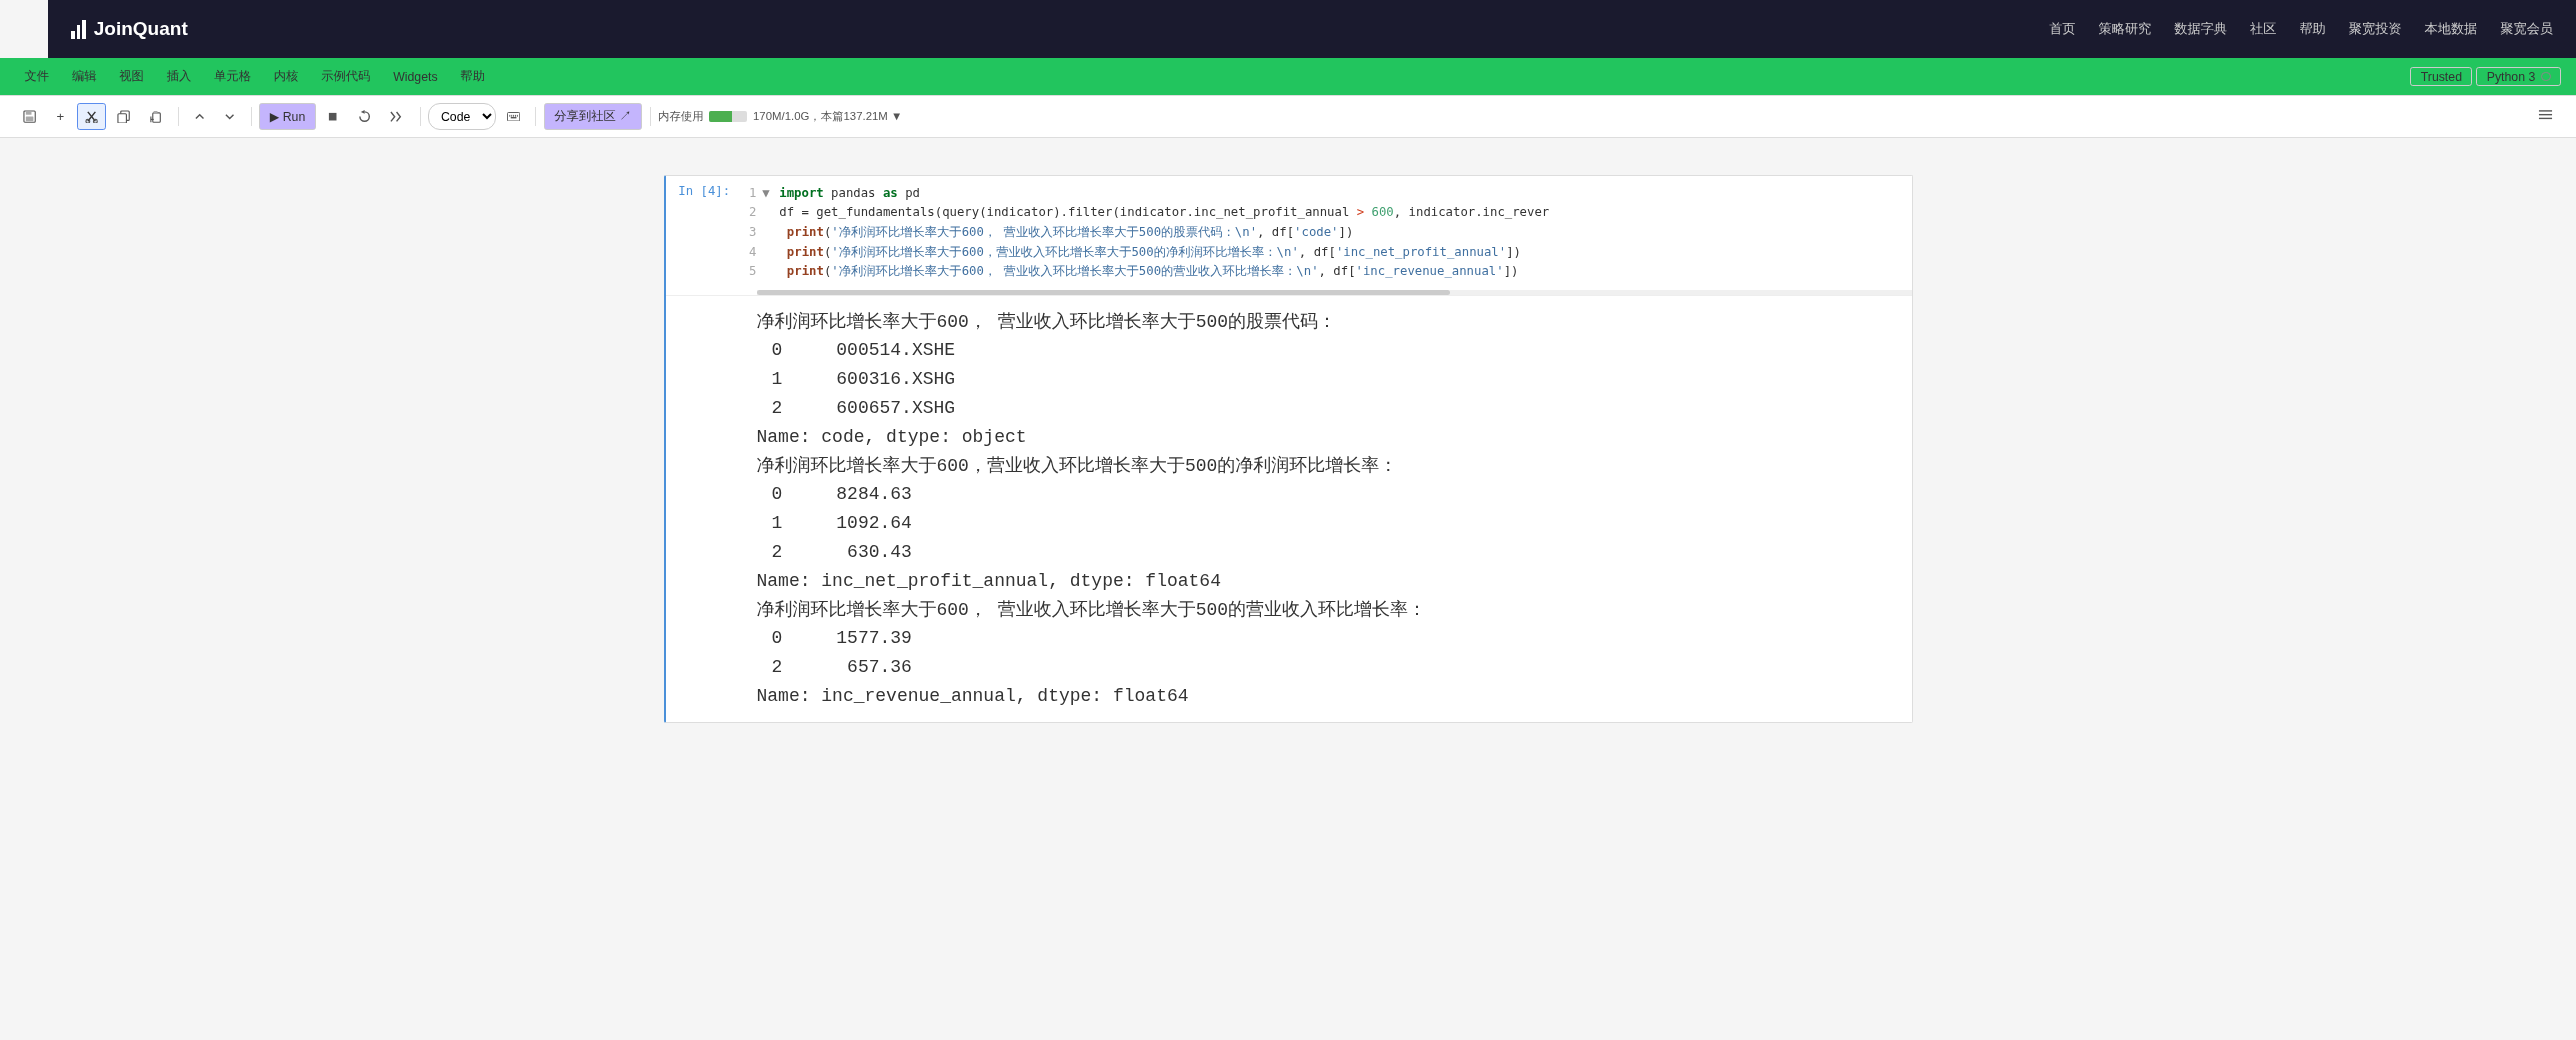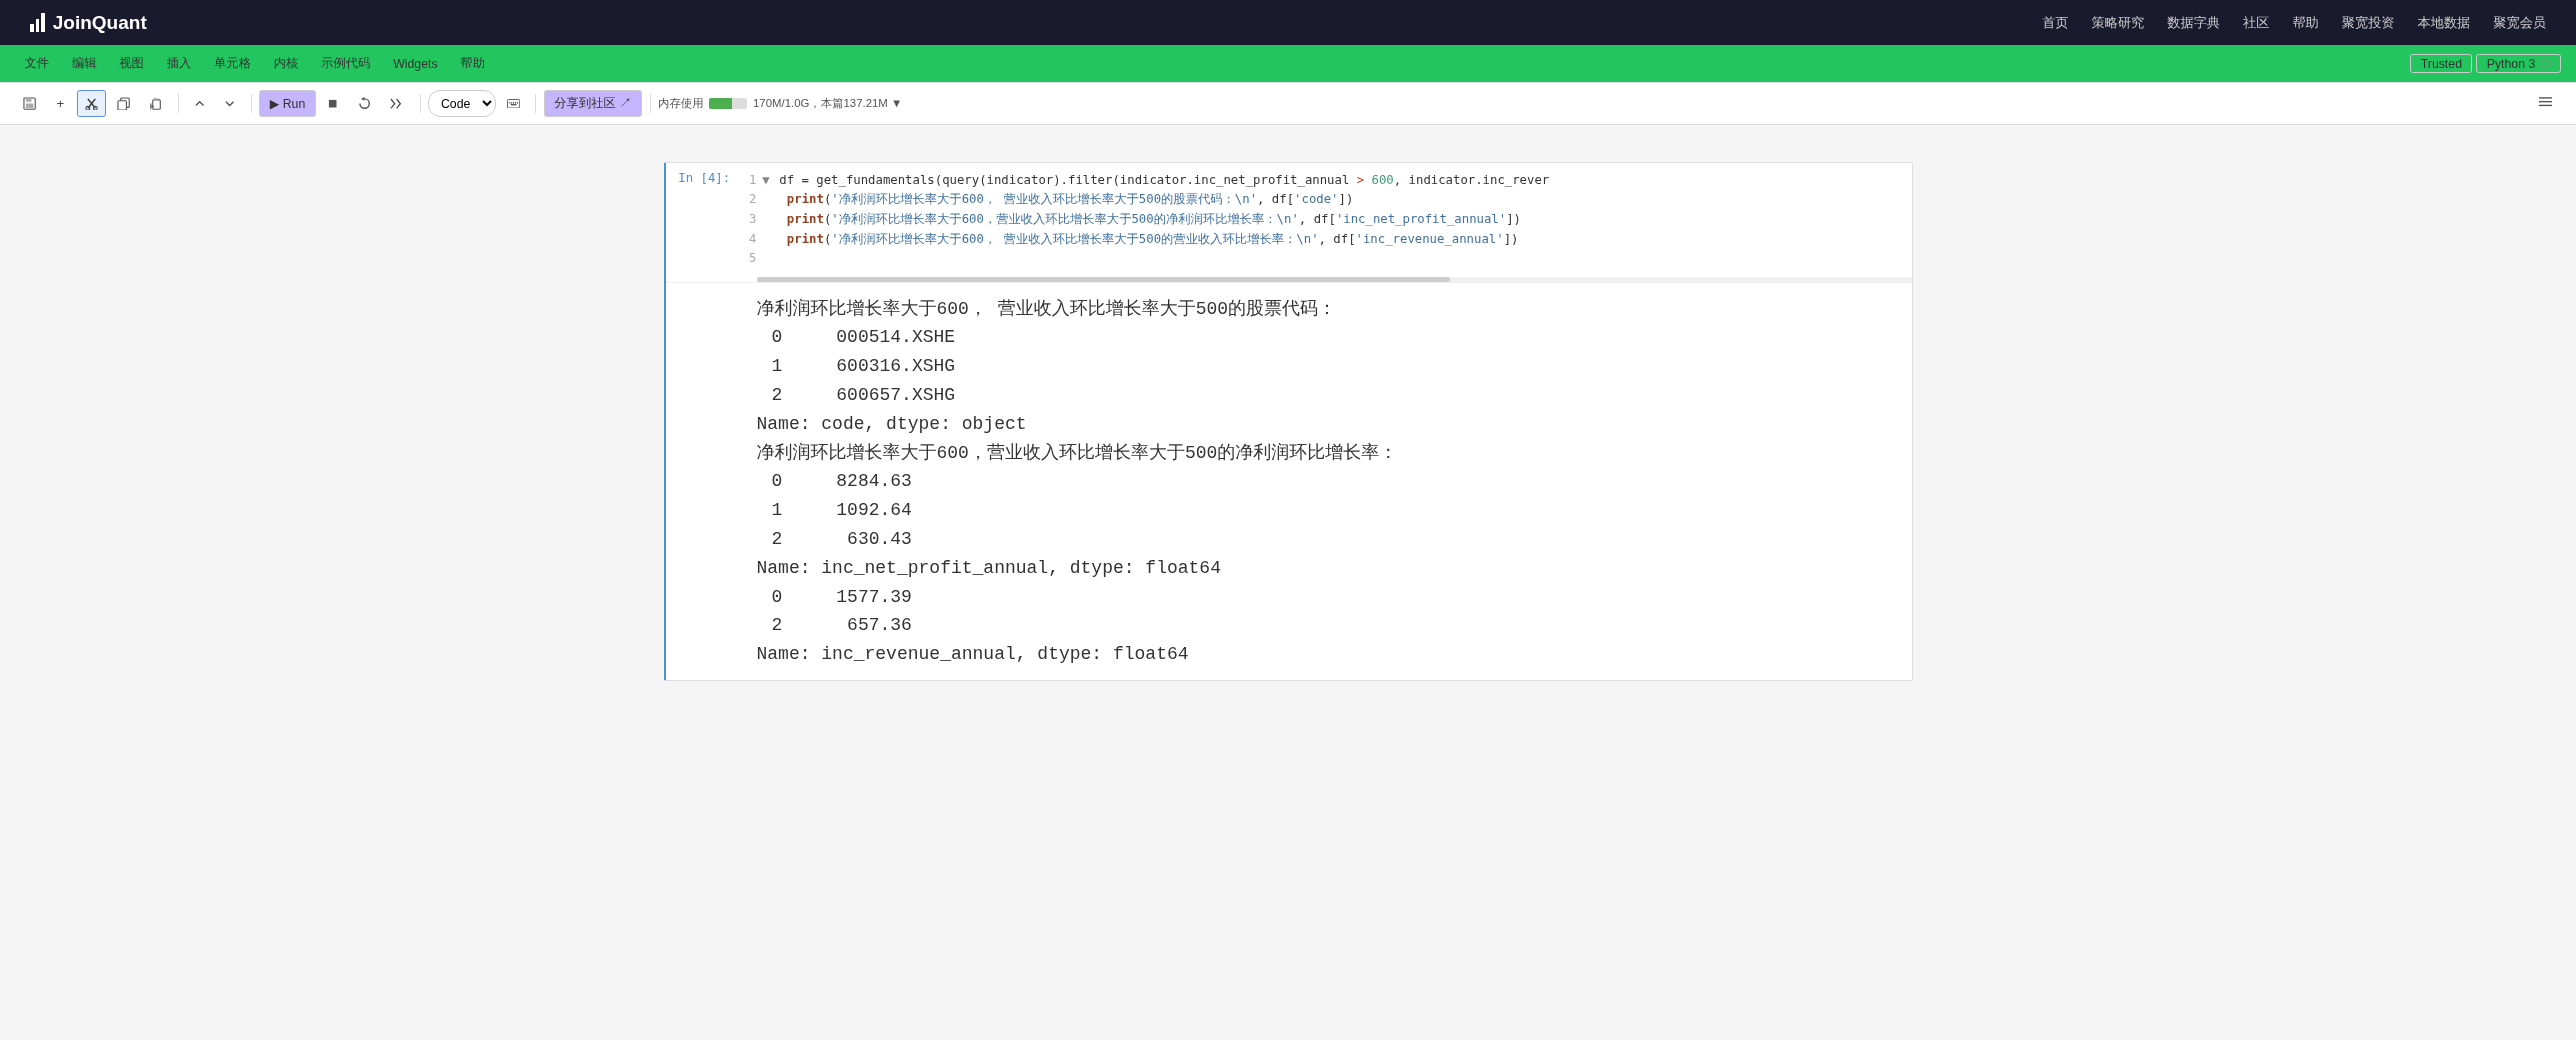--- a/index.html
+++ b/index.html
@@ -4,22 +4,23 @@
   <style>
     * { box-sizing: border-box; margin: 0; padding: 0; }
     body { font-family: -apple-system, BlinkMacSystemFont, 'Segoe UI', sans-serif; background: #f5f5f5; }
 
     
     .top-nav {
       background: #1a1a2e;
       color: white;
       display: flex;
       align-items: center;
-      padding: 0 30px;
-      height: 45px;
+      padding: 0 23px;
+      height: 58px;
+      margin-left: 48px;
     }
     .logo {
       display: flex;
       align-items: center;
       gap: 7.6px;
       font-size: 19px;
       font-weight: bold;
       color: white;
       margin-right: auto;
     }
@@ -400,20 +401,21 @@
                   <div>5</div>
               </div>
               <div style="color:#888; min-width:11.4px;">
                 <div>▼</div>
                   <div>&nbsp;</div>
                   <div>&nbsp;</div>
                   <div>&nbsp;</div>
                   <div>&nbsp;</div>
               </div>
               <div style="flex:1; overflow-x:hidden;">
+                <div><span class="kw">import</span> <span class="plain">pandas</span> <span class="kw">as</span> <span class="plain">pd</span></div>
                 <div><span class="plain">df = get_fundamentals(query(indicator).filter(indicator.inc_net_profit_annual</span> <span style="color:#d04020;">&gt;</span> <span class="num">600</span><span class="plain">, indicator.inc_rever</span></div>
                 <div style="padding-left:7.6px;"><span class="kw2">print</span><span class="plain">(</span><span class="str">'净利润环比增长率大于600，  营业收入环比增长率大于500的股票代码：\n'</span><span class="plain">, df[</span><span class="str">'code'</span><span class="plain">])</span></div>
                 <div style="padding-left:7.6px;"><span class="kw2">print</span><span class="plain">(</span><span class="str">'净利润环比增长率大于600，营业收入环比增长率大于500的净利润环比增长率：\n'</span><span class="plain">, df[</span><span class="str">'inc_net_profit_annual'</span><span class="plain">])</span></div>
                 <div style="padding-left:7.6px;"><span class="kw2">print</span><span class="plain">(</span><span class="str">'净利润环比增长率大于600，  营业收入环比增长率大于500的营业收入环比增长率：\n'</span><span class="plain">, df[</span><span class="str">'inc_revenue_annual'</span><span class="plain">])</span></div>
               </div>
             </div>
           </div>
         </div>
 
         <div class="scrollbar-hint" style="margin-left:91px;">
@@ -424,20 +426,21 @@
           <span class="output-line">净利润环比增长率大于600，   营业收入环比增长率大于500的股票代码：</span>
           <span class="output-line output-indent">0&nbsp;&nbsp;&nbsp;&nbsp;&nbsp;000514.XSHE</span>
           <span class="output-line output-indent">1&nbsp;&nbsp;&nbsp;&nbsp;&nbsp;600316.XSHG</span>
           <span class="output-line output-indent">2&nbsp;&nbsp;&nbsp;&nbsp;&nbsp;600657.XSHG</span>
           <span class="output-line">Name: code, dtype: object</span>
           <span class="output-line">净利润环比增长率大于600，营业收入环比增长率大于500的净利润环比增长率：</span>
           <span class="output-line output-indent">0&nbsp;&nbsp;&nbsp;&nbsp;&nbsp;8284.63</span>
           <span class="output-line output-indent">1&nbsp;&nbsp;&nbsp;&nbsp;&nbsp;1092.64</span>
           <span class="output-line output-indent">2&nbsp;&nbsp;&nbsp;&nbsp;&nbsp;&nbsp;630.43</span>
           <span class="output-line">Name: inc_net_profit_annual, dtype: float64</span>
+          <span class="output-line">净利润环比增长率大于600，   营业收入环比增长率大于500的营业收入环比增长率：</span>
           <span class="output-line output-indent">0&nbsp;&nbsp;&nbsp;&nbsp;&nbsp;1577.39</span>
           <span class="output-line output-indent">2&nbsp;&nbsp;&nbsp;&nbsp;&nbsp;&nbsp;657.36</span>
           <span class="output-line">Name: inc_revenue_annual, dtype: float64</span>
         </div>
       </div>
     </div>
   </div>
 </div>
 
 

